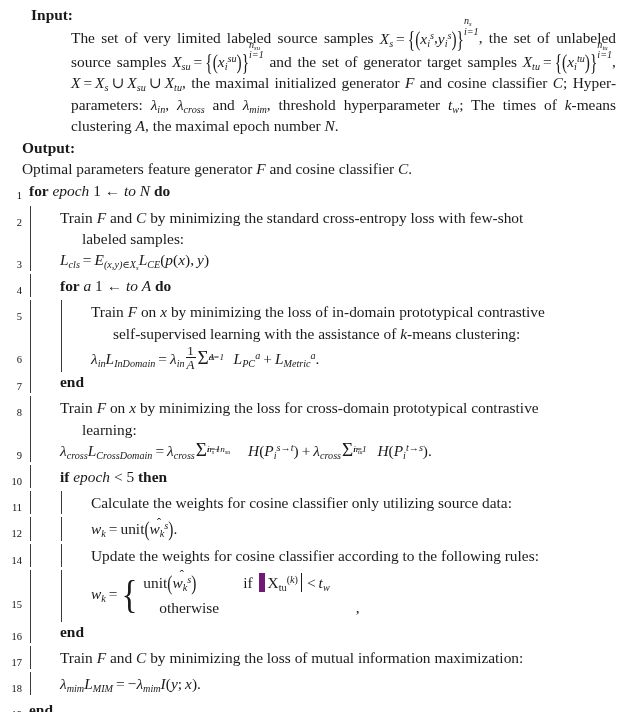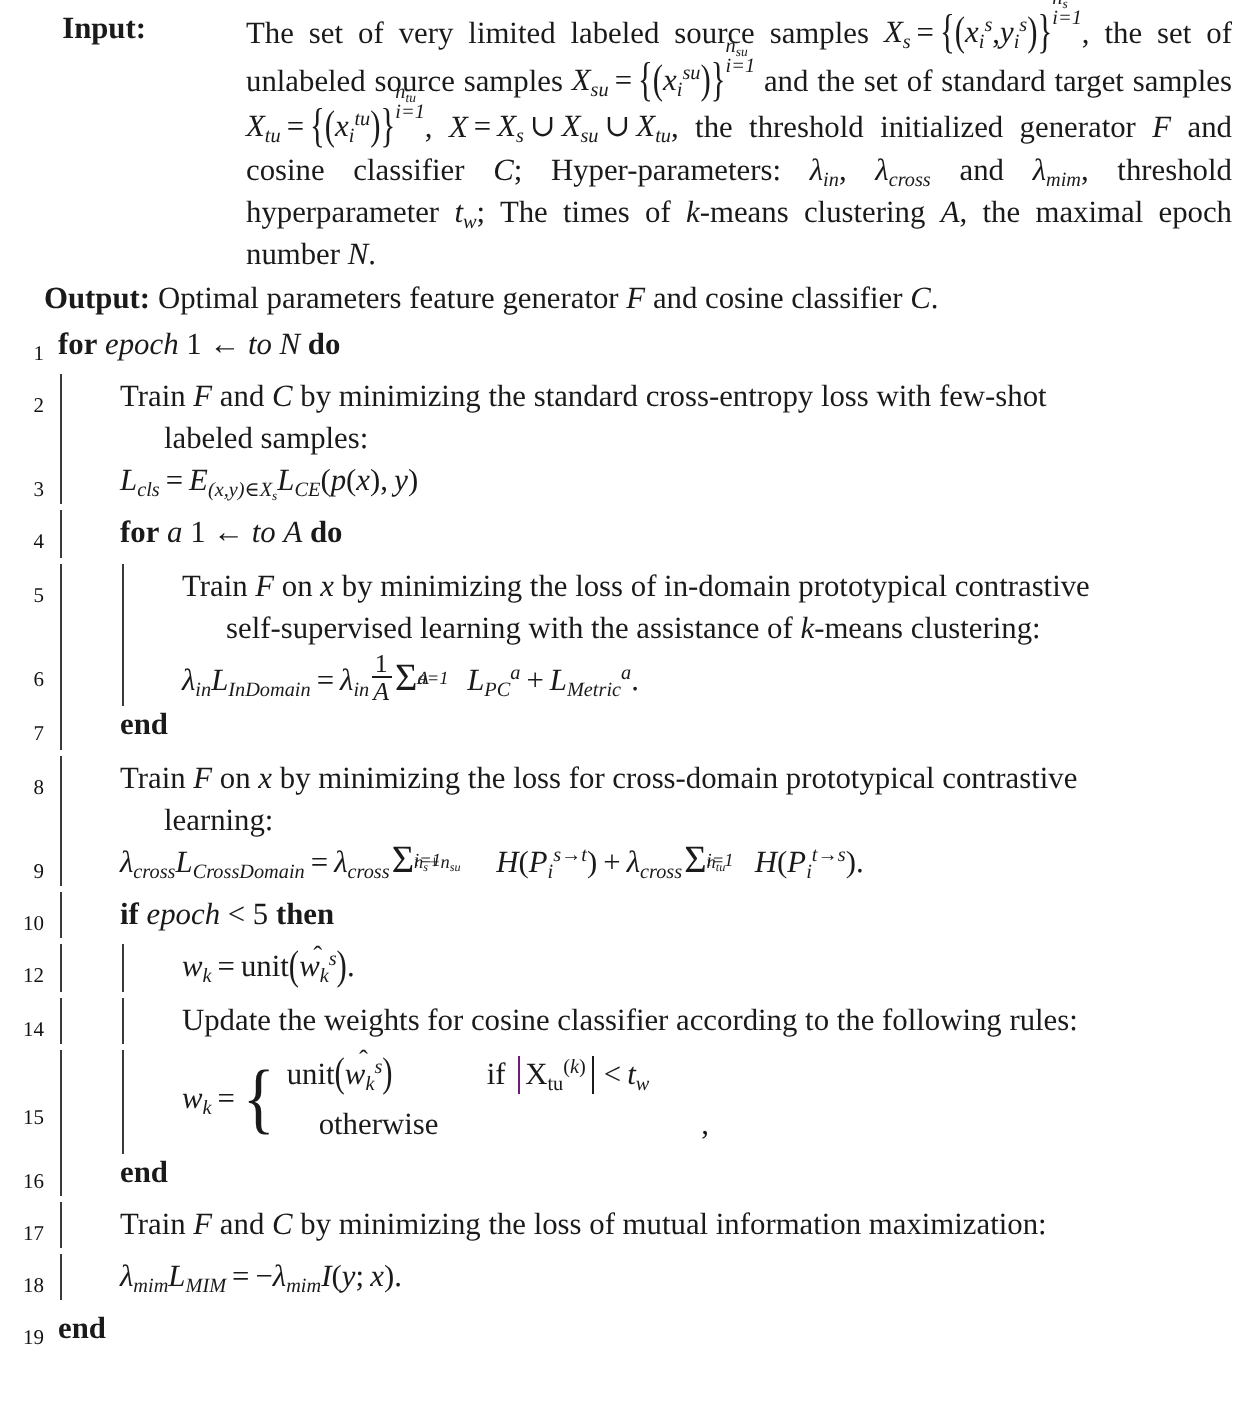--- a/index.html
+++ b/index.html
@@ -20,20 +20,21 @@
     width: 626px;
     height: 712px;
     font-size: 15.4px;
     line-height: 21.2px;
   }
 
   
   .hdr {
     display: flex;
     align-items: flex-start;
+    flex-direction: column;
   }
   .hdr-label {
     font-weight: bold;
     text-align: right;
     flex: 0 0 auto;
     padding-right: 6px;
     white-space: nowrap;
   }
   .hdr-body {
     flex: 1 1 auto;
@@ -170,21 +171,21 @@
     left: 0; right: 0;
     top: -0.52em;
     text-align: center;
     font-style: normal;
     font-size: 0.85em;
   }
 
   
   .abs {
     display: inline-block;
-    border-left: 1px solid #701a75;
+    border-left: 6px solid #701a75;
     border-right: 1px solid #1a1a1a;
     padding: 1px 3px;
     margin: 0 2px;
     line-height: 1.15;
   }
 
   
   .cases {
     display: inline-flex;
     align-items: center;
@@ -212,24 +213,24 @@
 
 <div id="algorithm">
 
   <div class="hdr" id="input-block">
     <div class="hdr-label">Input:</div>
     <div class="hdr-body">
       <span>The set of very limited labeled source samples</span>
       <span class="m">X<sub>s</sub></span><span class="op">=</span><span class="setbrace">{</span><span class="bigparen">(</span><span class="m">x<sub>i</sub><sup>s</sup></span>,<span class="m">y<sub>i</sub><sup>s</sup></span><span class="bigparen">)</span><span class="setbrace">}</span><span class="subsup"><span class="up">n<sub>s</sub></span><span class="dn">i=1</span></span><span>, the set</span>
       <span>of unlabeled source samples</span>
       <span class="m">X<sub>su</sub></span><span class="op">=</span><span class="setbrace">{</span><span class="bigparen">(</span><span class="m">x<sub>i</sub><sup>su</sup></span><span class="bigparen">)</span><span class="setbrace">}</span><span class="subsup"><span class="up">n<sub>su</sub></span><span class="dn">i=1</span></span>
-      <span>and the set of standard</span>
+      <span>and the set of generator</span>
       <span>target samples</span>
       <span class="m">X<sub>tu</sub></span><span class="op">=</span><span class="setbrace">{</span><span class="bigparen">(</span><span class="m">x<sub>i</sub><sup>tu</sup></span><span class="bigparen">)</span><span class="setbrace">}</span><span class="subsup"><span class="up">n<sub>tu</sub></span><span class="dn">i=1</span></span>,
-      <span class="m">X</span><span class="op">=</span><span class="m">X<sub>s</sub></span><span class="op">∪</span><span class="m">X<sub>su</sub></span><span class="op">∪</span><span class="m">X<sub>tu</sub></span><span>, the threshold</span>
+      <span class="m">X</span><span class="op">=</span><span class="m">X<sub>s</sub></span><span class="op">∪</span><span class="m">X<sub>su</sub></span><span class="op">∪</span><span class="m">X<sub>tu</sub></span><span>, the maximal</span>
       <span>initialized generator</span>
       <span class="m">F</span>
       <span>and cosine classifier</span>
       <span class="m">C</span><span>; Hyper-parameters:</span>
       <span class="m">λ<sub>in</sub></span>, <span class="m">λ<sub>cross</sub></span>
       <span>and</span>
       <span class="m">λ<sub>mim</sub></span><span>, threshold hyperparameter</span>
       <span class="m">t<sub>w</sub></span><span>; The times of</span>
       <span class="m">k</span><span>-means clustering</span>
       <span class="m">A</span><span>,</span>
@@ -348,20 +349,26 @@
     <div class="line">
       <div class="lineno">10</div>
       <div class="content d1">
         <span class="txt"><b class="kw">if</b>
           <i class="it">epoch</i>
           <span class="mr">&lt; 5</span>
           <b class="kw">then</b></span>
       </div>
     </div>
 
+    <div class="line">
+      <div class="lineno">11</div>
+      <div class="content d2">
+        <span class="txt">Calculate the weights for cosine classifier only utilizing source data:</span>
+      </div>
+    </div>
 
     <div class="line">
       <div class="lineno">12</div>
       <div class="content d2">
         <span class="txt">
           <span class="m">w<sub>k</sub></span><span class="op">=</span><span class="mr">unit</span><span class="bigparen">(</span><span class="hat"><span class="acc">̂</span><span class="m">w<sub>k</sub><sup>s</sup></span></span><span class="bigparen">)</span><span class="mr">.</span>
         </span>
       </div>
     </div>
 

